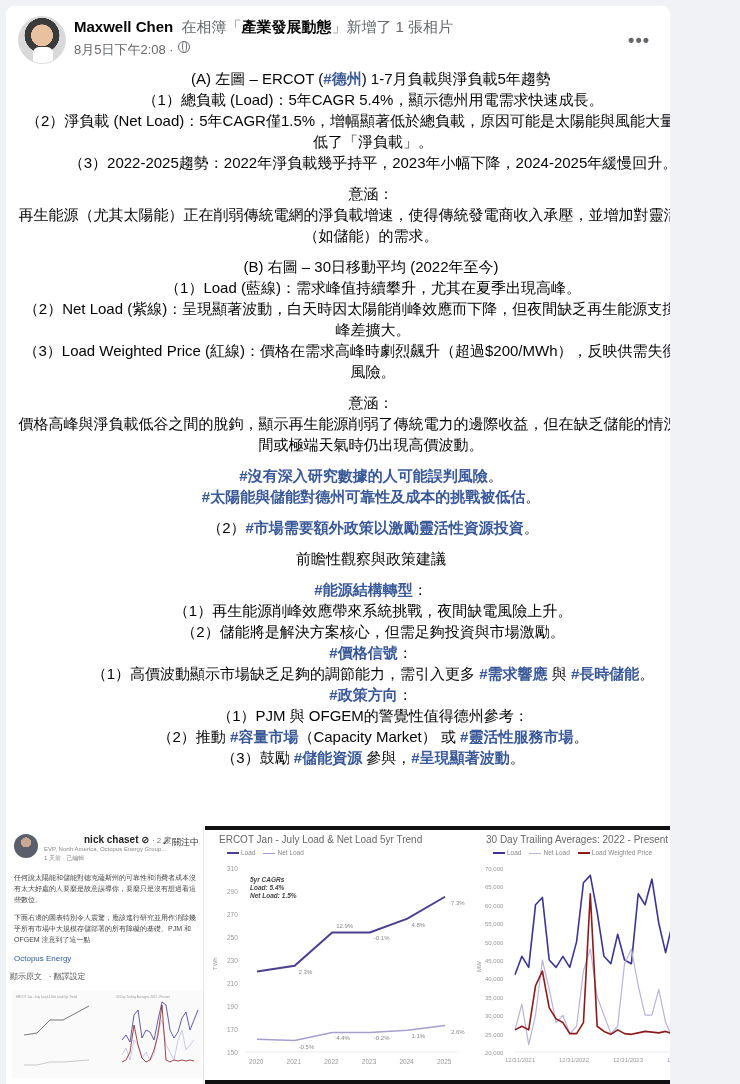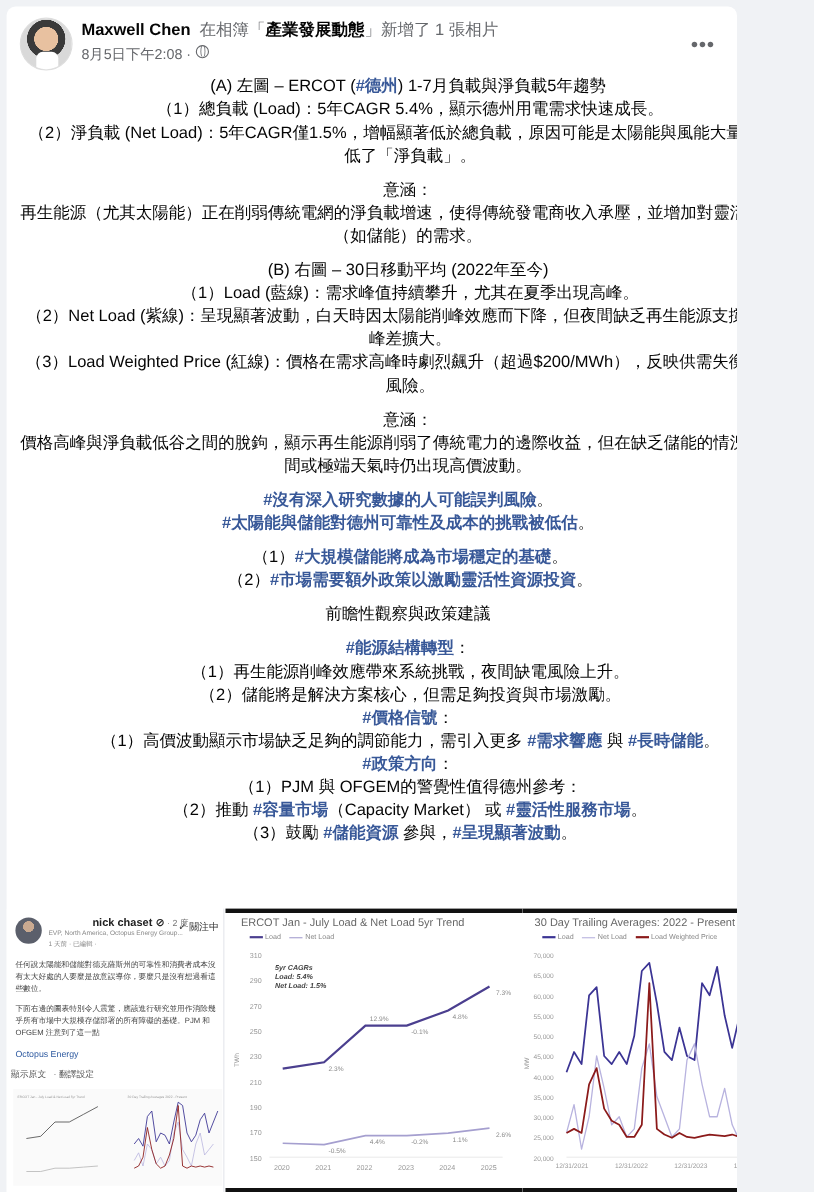--- a/index.html
+++ b/index.html
@@ -60,36 +60,36 @@
       <span>8月5日下午2:08 ·</span>
       <span class="globe"></span>
     </div>
     <div class="more">•••</div>
   </div>
 
   <div class="body-text">
     <p><span>(A) 左圖 – ERCOT (</span><span class="tag">#德州</span><span>) 1-7月負載與淨負載5年趨勢</span></p>
     <p class="ind">（1）總負載 (Load)：5年CAGR 5.4%，顯示德州用電需求快速成長。</p>
     <p class="ind">（2）淨負載 (Net Load)：5年CAGR僅1.5%，增幅顯著低於總負載，原因可能是太陽能與風能大量接入降低了「淨負載」。</p>
+    <p class="ind">（3）2022-2025趨勢：2022年淨負載幾乎持平，2023年小幅下降，2024-2025年緩慢回升。</p>
     <div class="gap"></div>
     <p>意涵：</p>
     <p>再生能源（尤其太陽能）正在削弱傳統電網的淨負載增速，使得傳統發電商收入承壓，並增加對靈活性資源（如儲能）的需求。</p>
     <div class="gap"></div>
     <p>(B) 右圖 – 30日移動平均 (2022年至今)</p>
     <p class="ind">（1）Load (藍線)：需求峰值持續攀升，尤其在夏季出現高峰。</p>
     <p class="ind">（2）Net Load (紫線)：呈現顯著波動，白天時因太陽能削峰效應而下降，但夜間缺乏再生能源支撐導致谷峰差擴大。</p>
     <p class="ind">（3）Load Weighted Price (紅線)：價格在需求高峰時劇烈飆升（超過$200/MWh），反映供需失衡與價格風險。</p>
     <div class="gap"></div>
     <p>意涵：</p>
     <p>價格高峰與淨負載低谷之間的脫鉤，顯示再生能源削弱了傳統電力的邊際收益，但在缺乏儲能的情況下，夜間或極端天氣時仍出現高價波動。</p>
     <div class="gap"></div>
     <p><span class="tag">#沒有深入研究數據的人可能誤判風險</span><span>。</span></p>
     <p><span class="tag">#太陽能與儲能對德州可靠性及成本的挑戰被低估</span><span>。</span></p>
     <div class="gap"></div>
-    <p class="ind"><span>（1）</span><span class="tag">#大規模儲能將成為市場穩定的基礎</span><span>。</span></p>
     <p class="ind"><span>（2）</span><span class="tag">#市場需要額外政策以激勵靈活性資源投資</span><span>。</span></p>
     <div class="gap"></div>
     <p>前瞻性觀察與政策建議</p>
     <div class="gap"></div>
     <p><span class="tag">#能源結構轉型</span><span>：</span></p>
     <p class="ind">（1）再生能源削峰效應帶來系統挑戰，夜間缺電風險上升。</p>
     <p class="ind">（2）儲能將是解決方案核心，但需足夠投資與市場激勵。</p>
     <p><span class="tag">#價格信號</span><span>：</span></p>
     <p class="ind"><span>（1）高價波動顯示市場缺乏足夠的調節能力，需引入更多 </span><span class="tag">#需求響應</span><span> 與 </span><span class="tag">#長時儲能</span><span>。</span></p>
     <p><span class="tag">#政策方向</span><span>：</span></p>

